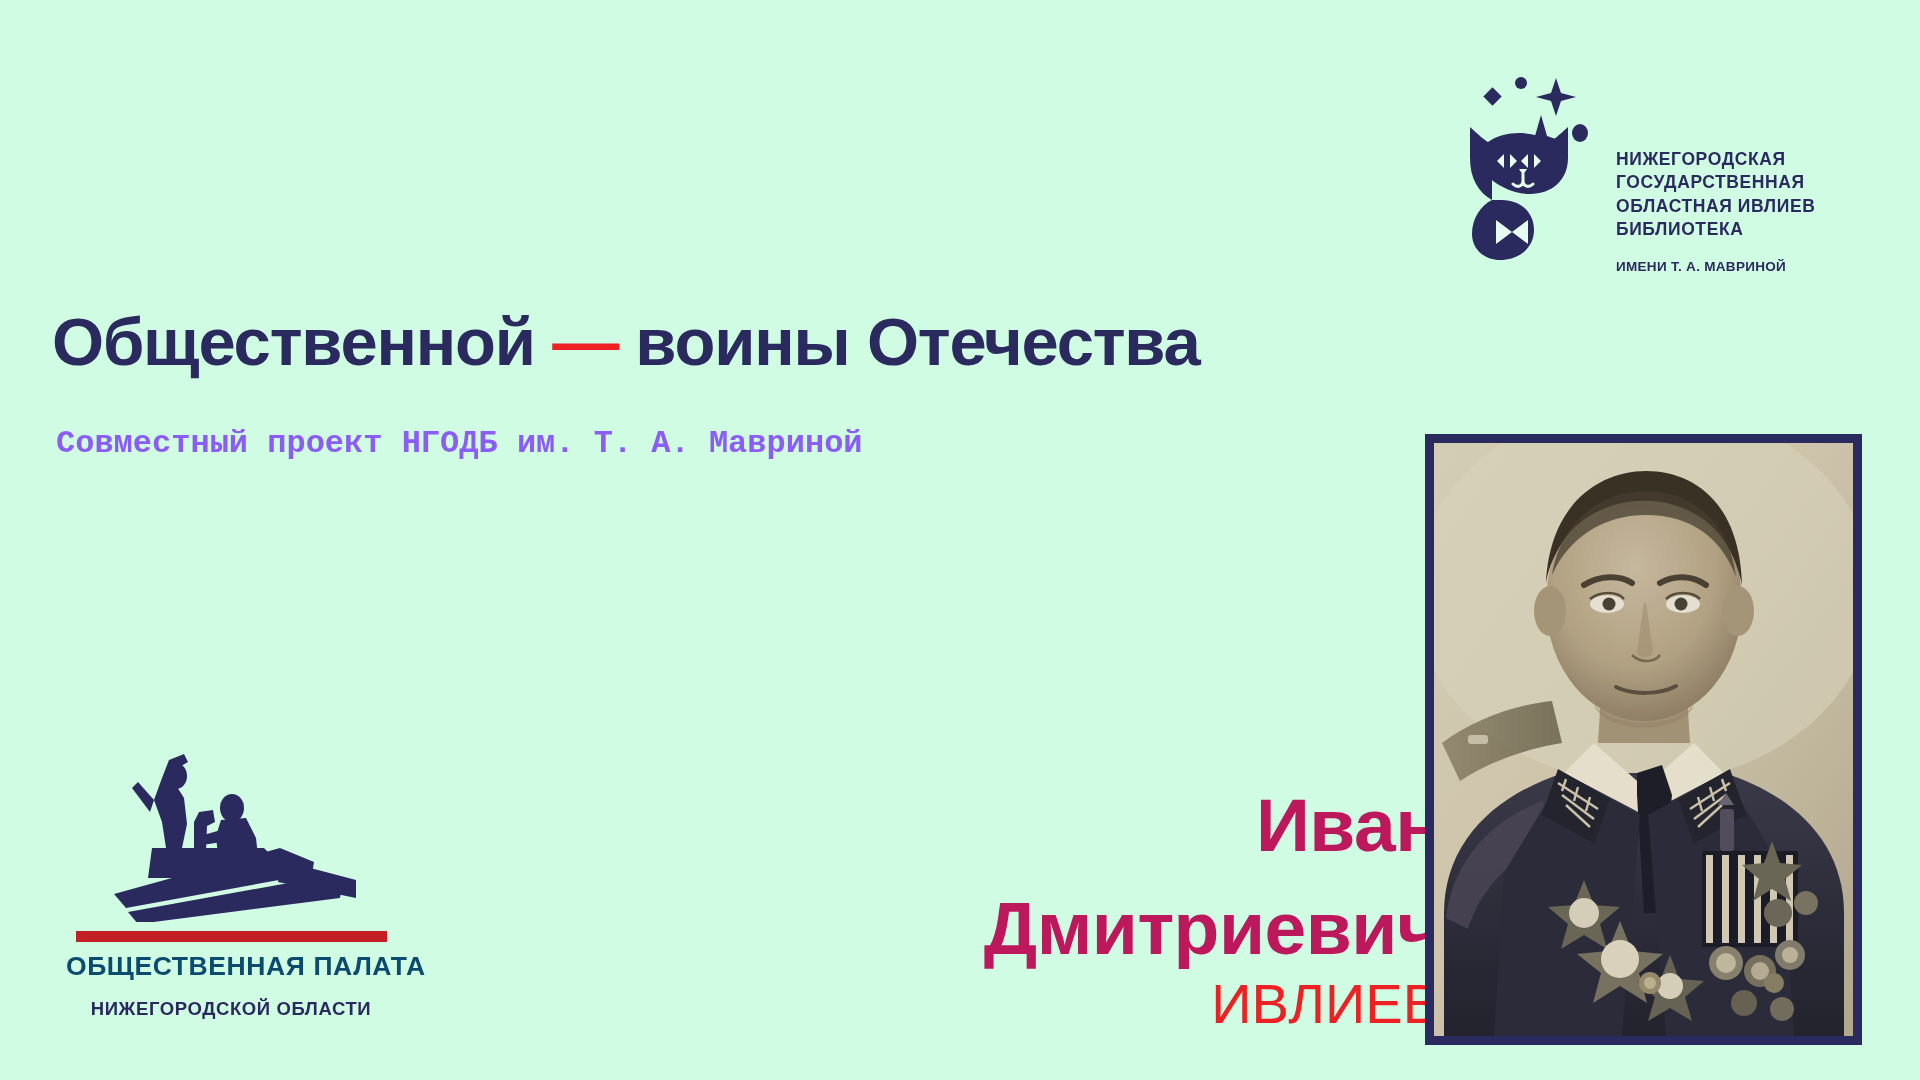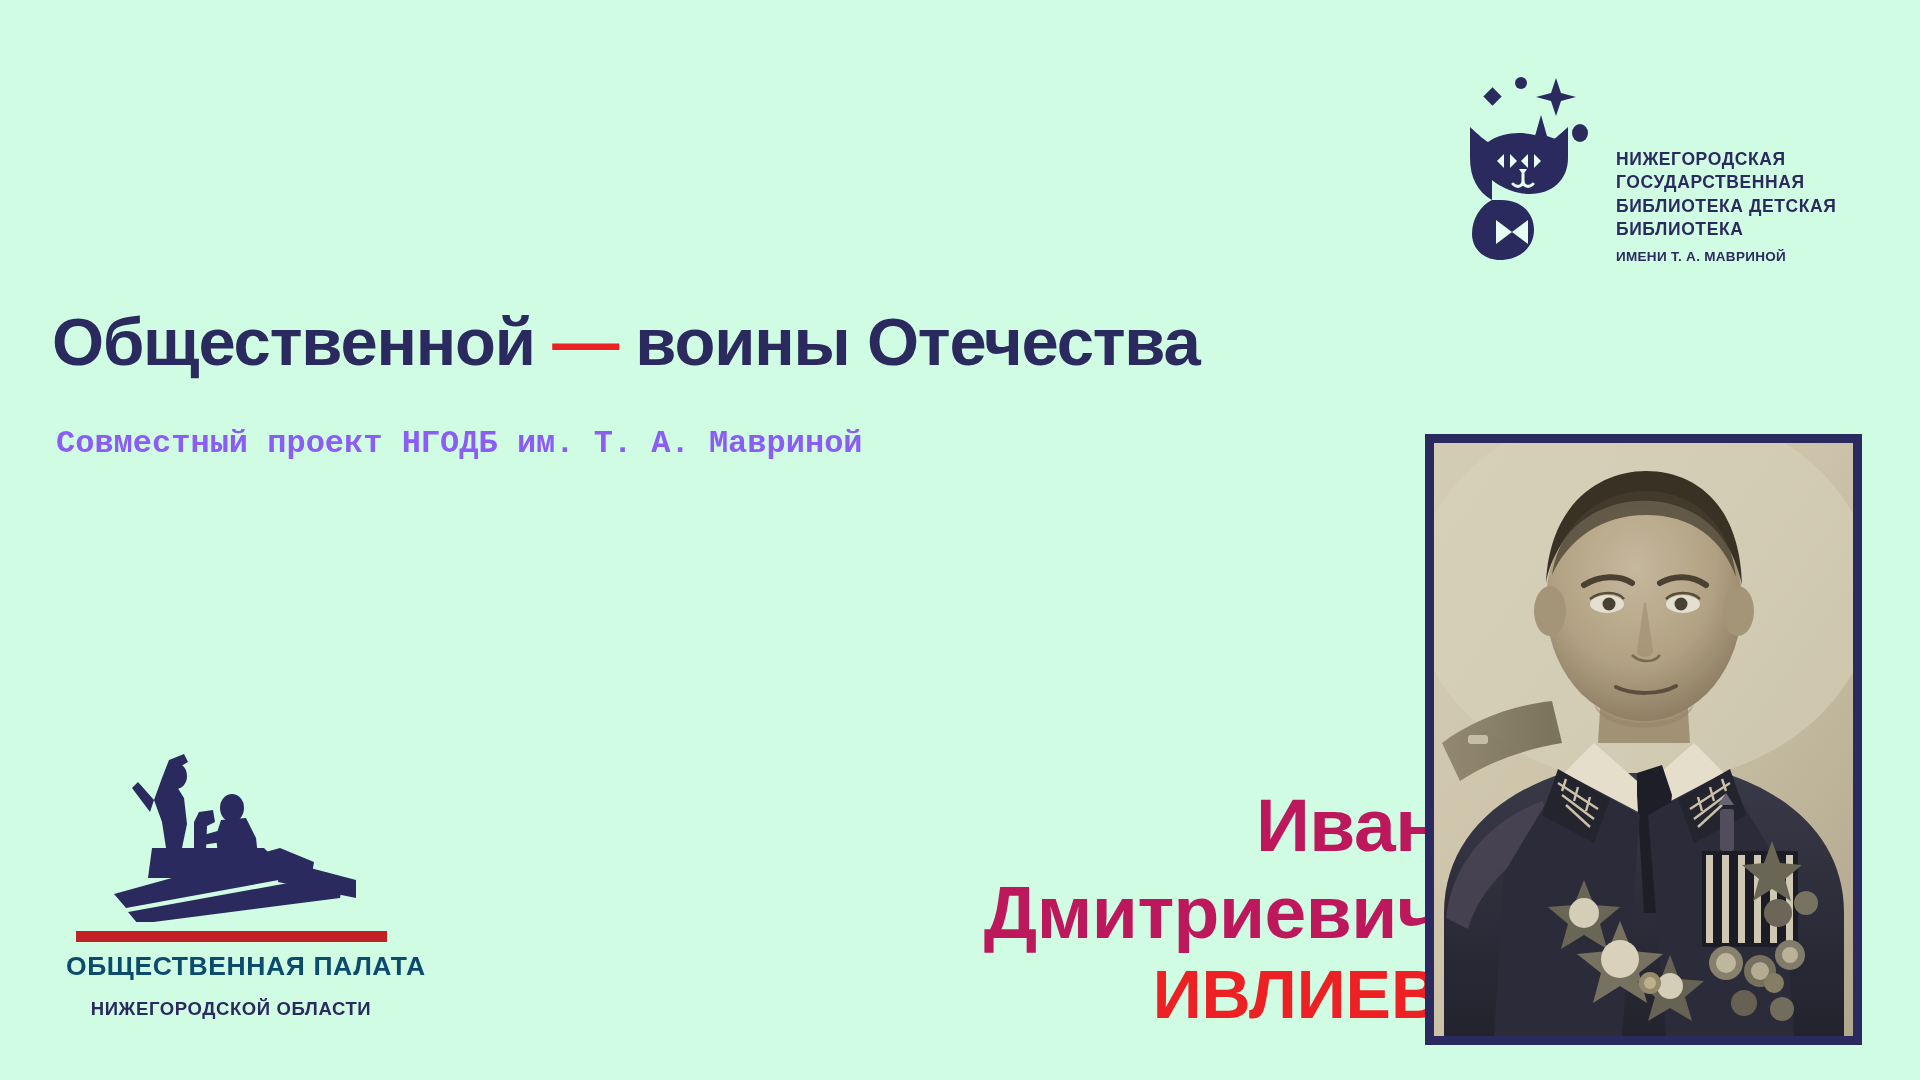--- a/index.html
+++ b/index.html
@@ -22,21 +22,21 @@
     color:#2b2a5e;
     font-weight:bold;
     font-size:17.5px;
     line-height:1.33;
     letter-spacing:0.6px;
     white-space:nowrap;
   }
   .lib-text .sub {
     font-size:13.5px;
     letter-spacing:0.3px;
-    margin-top:7px;
+    margin-top:17px;
   }
 
   
   .headline {
     position:absolute; left:52px; top:303px;
     font-size:67px;
     font-weight:bold;
     color:#2b2a5e;
     letter-spacing:-1.2px;
     white-space:nowrap;
@@ -77,23 +77,23 @@
   
   .person-name {
     position:absolute; right:480px; top:788px;
     text-align:right;
     line-height:1.0;
   }
   .name-first, .name-patr {
     color:#be185d; font-weight:bold; font-size:75px;
     letter-spacing:-0.5px; display:block; white-space:nowrap;
   }
-  .name-patr { margin-top:12px;text-align:center; }
+  .name-patr { margin-top:28px;text-align:center; }
   .name-last {
-    color:#ed2024; font-weight:bold; font-size:68px;
+    color:#ed2024; font-weight:normal; font-size:56px;
     letter-spacing:0px; display:block; margin-top:10px; white-space:nowrap;
   }
 
   
   .portrait {
     position:absolute; left:1425px; top:434px;
     width:437px; height:611px;
     background:#2b2a5e;
     padding:9px;
   }
@@ -133,21 +133,21 @@
 
         <path d="M55 104 L55 110 M55 110 C55 117 49 118 45 114 M55 110 C55 117 61 118 65 114" stroke="#e6fff2" stroke-width="3" fill="none" stroke-linecap="round"></path>
 
         <path d="M28 150 L28 174 L44 162 Z" fill="#e6fff2"></path>
         <path d="M60 150 L60 174 L44 162 Z" fill="#e6fff2"></path>
       </svg>
     </div>
     <div class="lib-text">
       <div>НИЖЕГОРОДСКАЯ</div>
       <div>ГОСУДАРСТВЕННАЯ</div>
-      <div>БИБЛИОТЕКА ДЕТСКАЯ</div>
+      <div>ОБЛАСТНАЯ ИВЛИЕВ</div>
       <div>БИБЛИОТЕКА</div>
       <div class="sub">ИМЕНИ Т. А. МАВРИНОЙ</div>
     </div>
   </div>
 
   <div class="headline">
     <span>Общественной</span>
     <span class="dash">—</span>
     <span>воины Отечества</span>
   </div>

